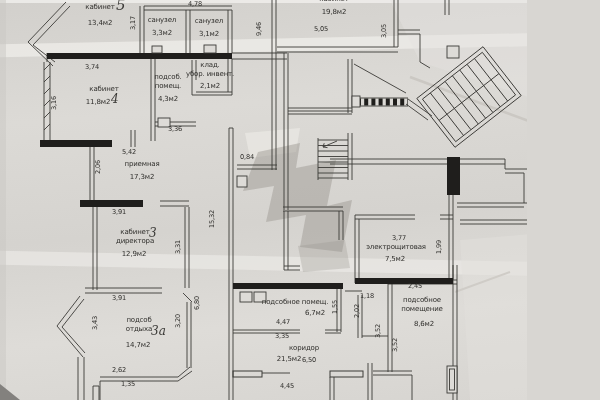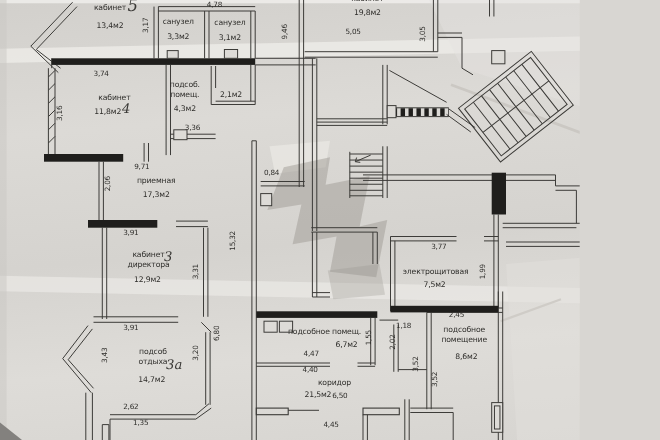--- a/index.html
+++ b/index.html
@@ -169,20 +169,22 @@
   <div class="lbl area" style="left:194px;top:30px;width:30px">3,1м2</div>
 
   <div class="lbl" style="left:82px;top:85px;width:44px">кабинет</div>
   <div class="num small" style="left:111px;top:92px">4</div>
   <div class="lbl area" style="left:78px;top:98px;width:40px">11,8м2</div>
 
   <div class="lbl" style="left:146px;top:73px;width:44px">подсоб.
 помещ.</div>
   <div class="lbl area" style="left:150px;top:95px;width:36px">4,3м2</div>
 
+  <div class="lbl" style="left:182px;top:61px;width:56px">клад.
+убор. инвент.</div>
   <div class="lbl area" style="left:190px;top:82px;width:40px">2,1м2</div>
 
   <div class="lbl" style="left:312px;top:-5px;width:44px">кабинет</div>
   <div class="lbl area" style="left:312px;top:8px;width:44px">19,8м2</div>
 
   <div class="lbl" style="left:118px;top:160px;width:48px">приемная</div>
   <div class="lbl area" style="left:120px;top:173px;width:44px">17,3м2</div>
 
   <div class="lbl" style="left:112px;top:228px;width:46px">кабинет
 директора</div>
@@ -203,34 +205,34 @@
   <div class="lbl" style="left:396px;top:296px;width:52px">подсобное
 помещение</div>
   <div class="lbl area" style="left:406px;top:320px;width:36px">8,6м2</div>
 
   <div class="lbl" style="left:282px;top:344px;width:44px">коридор</div>
   <div class="lbl area" style="left:267px;top:355px;width:44px">21,5м2</div>
 
   <div class="dim" style="left:188px;top:0px">4,78</div>
   <div class="dim" style="left:314px;top:25px">5,05</div>
   <div class="dim" style="left:85px;top:63px">3,74</div>
-  <div class="dim" style="left:168px;top:112px">3,36</div>
-  <div class="dim" style="left:122px;top:148px">9,71</div>
+  <div class="dim" style="left:168px;top:125px">3,36</div>
+  <div class="dim" style="left:122px;top:148px">5,42</div>
   <div class="dim" style="left:240px;top:153px">0,84</div>
   <div class="dim" style="left:112px;top:208px">3,91</div>
   <div class="dim" style="left:112px;top:294px">3,91</div>
   <div class="dim" style="left:112px;top:366px">2,62</div>
   <div class="dim" style="left:121px;top:380px">1,35</div>
-  <div class="dim" style="left:392px;top:220px">3,77</div>
+  <div class="dim" style="left:392px;top:234px">3,77</div>
   <div class="dim" style="left:408px;top:282px">2,45</div>
   <div class="dim" style="left:360px;top:292px">1,18</div>
   <div class="dim" style="left:276px;top:318px">4,47</div>
-  <div class="dim" style="left:275px;top:332px">4,40</div>
+  <div class="dim" style="left:275px;top:332px">3,35</div>
   <div class="dim" style="left:302px;top:356px">6,50</div>
-  <div class="dim" style="left:294px;top:382px">4,45</div>
+  <div class="dim" style="left:280px;top:382px">4,45</div>
 
   <div class="dim v" style="left:129px;top:16px">3,17</div>
   <div class="dim v" style="left:255px;top:22px">9,46</div>
   <div class="dim v" style="left:380px;top:24px">3,05</div>
   <div class="dim v" style="left:50px;top:96px">3,16</div>
   <div class="dim v" style="left:94px;top:160px">2,06</div>
   <div class="dim v" style="left:208px;top:210px">15,32</div>
   <div class="dim v" style="left:174px;top:240px">3,31</div>
   <div class="dim v" style="left:91px;top:316px">3,43</div>
   <div class="dim v" style="left:174px;top:314px">3,20</div>

